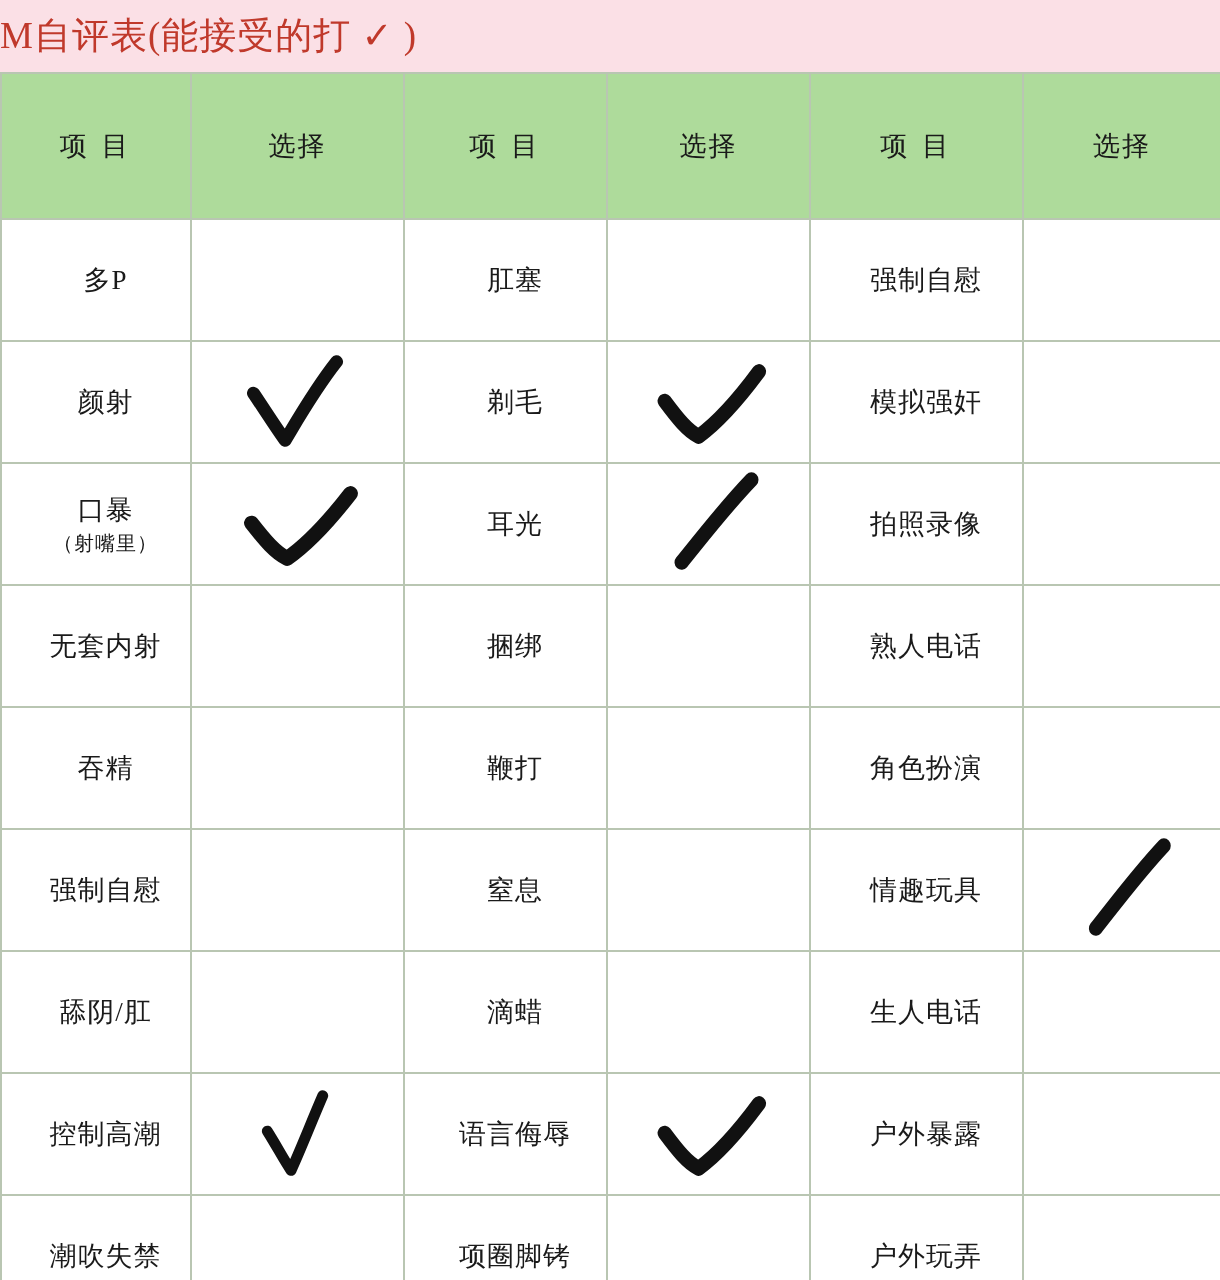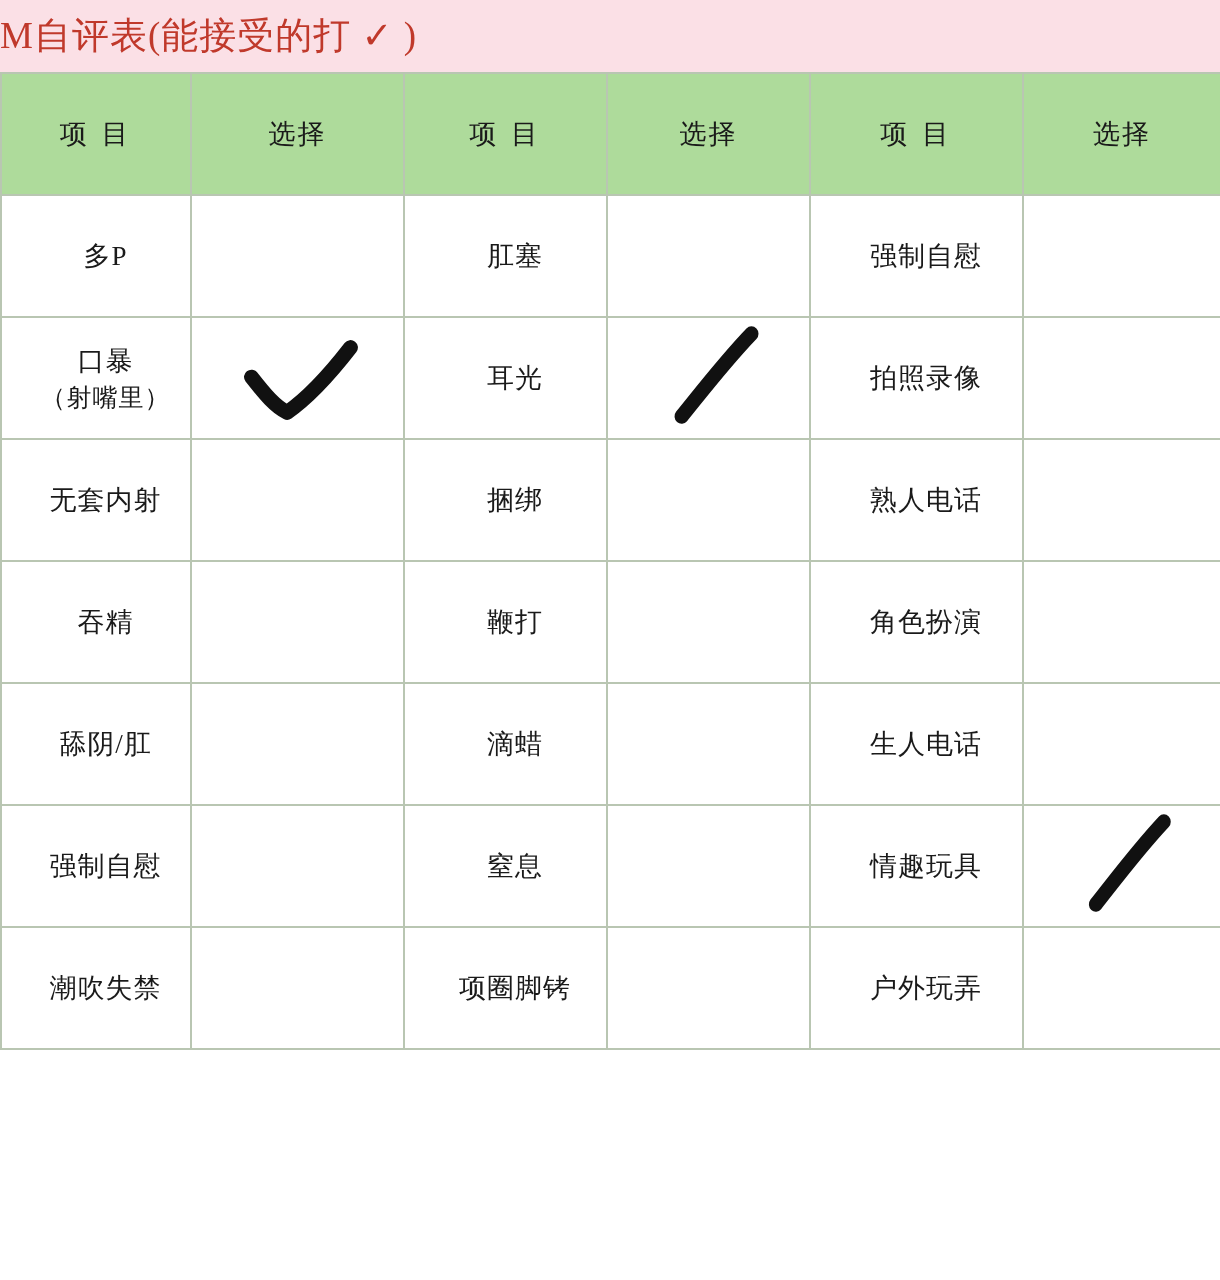--- a/index.html
+++ b/index.html
@@ -37,42 +37,42 @@
     border-collapse: collapse;
     table-layout: fixed;
   }
   table.grid td, table.grid th {
     border: 2px solid #b9c6b2;
     padding: 0;
     margin: 0;
   }
   thead th {
     background: #aedb9b;
-    height: 122px;
+    height: 146px;
     font-weight: normal;
     font-size: 27px;
     color: #1a1a1a;
     letter-spacing: 4px;
     vertical-align: middle;
     text-align: center;
   }
   thead th.sel { letter-spacing: 2px; }
   tbody td {
     height: 122px;
     vertical-align: middle;
     text-align: center;
     font-size: 27px;
     color: #1a1a1a;
     background: #ffffff;
     position: relative;
   }
   tbody td.item { letter-spacing: 1px; padding-left: 19px; }
   td.item .sub {
     display: block;
-    font-size: 25px;
+    font-size: 20px;
     margin-top: 2px;
   }
   
   col.c-item { width: 190px; }
   col.c-sel  { width: 213px; }
   col.c-item2{ width: 203px; }
   col.c-sel2 { width: 203px; }
   col.c-item3{ width: 213px; }
   col.c-sel3 { width: 198px; }
 
@@ -121,20 +121,40 @@
     <tbody id="tbody">
         <tr>
           <td class="item">多P</td>
           <td class="sel"></td>
           <td class="item">肛塞</td>
           <td class="sel"></td>
           <td class="item">强制自慰</td>
           <td class="sel"></td>
         </tr>
         <tr>
+          <td class="item">颜射</td>
+          <td class="sel">
+            <div class="mark">
+              <svg viewBox="0 0 213 122" preserveAspectRatio="none">
+                <path d="M62 52 C74 70 84 86 94 100 C106 80 124 48 146 20" stroke-width="13"></path>
+              </svg>
+            </div>
+          </td>
+          <td class="item">剃毛</td>
+          <td class="sel">
+            <div class="mark">
+              <svg viewBox="0 0 213 122" preserveAspectRatio="none">
+                <path d="M60 60 C74 78 84 90 96 96 C116 82 140 56 160 30" stroke-width="15"></path>
+              </svg>
+            </div>
+          </td>
+          <td class="item">模拟强奸</td>
+          <td class="sel"></td>
+        </tr>
+        <tr>
           <td class="item">口暴<span class="sub">（射嘴里）</span></td>
           <td class="sel">
             <div class="mark">
               <svg viewBox="0 0 213 122" preserveAspectRatio="none">
                 <path d="M60 60 C74 78 84 90 96 96 C116 82 140 56 160 30" stroke-width="15"></path>
               </svg>
             </div>
           </td>
           <td class="item">耳光</td>
           <td class="sel">
@@ -157,40 +177,60 @@
         </tr>
         <tr>
           <td class="item">吞精</td>
           <td class="sel"></td>
           <td class="item">鞭打</td>
           <td class="sel"></td>
           <td class="item">角色扮演</td>
           <td class="sel"></td>
         </tr>
         <tr>
+          <td class="item">强制自慰</td>
+          <td class="sel"></td>
+          <td class="item">窒息</td>
+          <td class="sel"></td>
+          <td class="item">情趣玩具</td>
+          <td class="sel">
+            <div class="mark">
+              <svg viewBox="0 0 213 122" preserveAspectRatio="none">
+                <path d="M78 100 C100 74 124 44 152 16" stroke-width="15"></path>
+              </svg>
+            </div>
+          </td>
+        </tr>
+        <tr>
           <td class="item">舔阴/肛</td>
           <td class="sel"></td>
           <td class="item">滴蜡</td>
           <td class="sel"></td>
           <td class="item">生人电话</td>
           <td class="sel"></td>
         </tr>
         <tr>
-          <td class="item">强制自慰</td>
-          <td class="sel"></td>
-          <td class="item">窒息</td>
-          <td class="sel"></td>
-          <td class="item">情趣玩具</td>
-          <td class="sel">
-            <div class="mark">
-              <svg viewBox="0 0 213 122" preserveAspectRatio="none">
-                <path d="M78 100 C100 74 124 44 152 16" stroke-width="15"></path>
-              </svg>
-            </div>
-          </td>
+          <td class="item">控制高潮</td>
+          <td class="sel">
+            <div class="mark">
+              <svg viewBox="0 0 213 122" preserveAspectRatio="none">
+                <path d="M76 58 C86 74 92 86 100 98 C110 76 120 50 132 22" stroke-width="11"></path>
+              </svg>
+            </div>
+          </td>
+          <td class="item">语言侮辱</td>
+          <td class="sel">
+            <div class="mark">
+              <svg viewBox="0 0 213 122" preserveAspectRatio="none">
+                <path d="M60 60 C74 78 84 90 96 96 C116 82 140 56 160 30" stroke-width="15"></path>
+              </svg>
+            </div>
+          </td>
+          <td class="item">户外暴露</td>
+          <td class="sel"></td>
         </tr>
         <tr>
           <td class="item">潮吹失禁</td>
           <td class="sel"></td>
           <td class="item">项圈脚铐</td>
           <td class="sel"></td>
           <td class="item">户外玩弄</td>
           <td class="sel"></td>
         </tr>
       </tbody>

